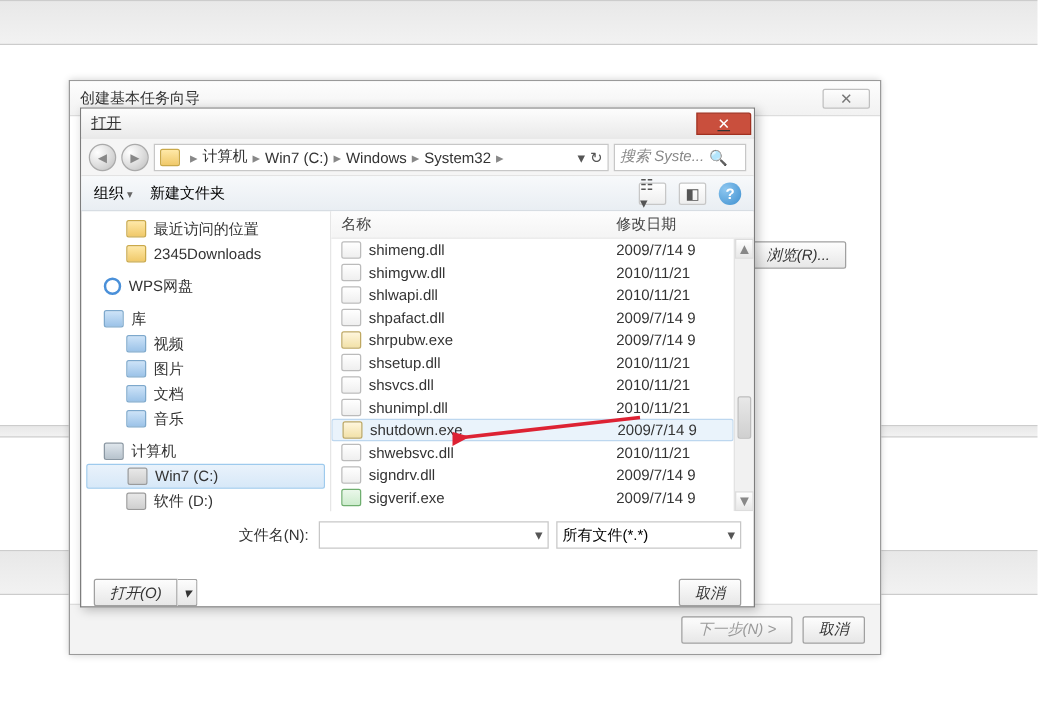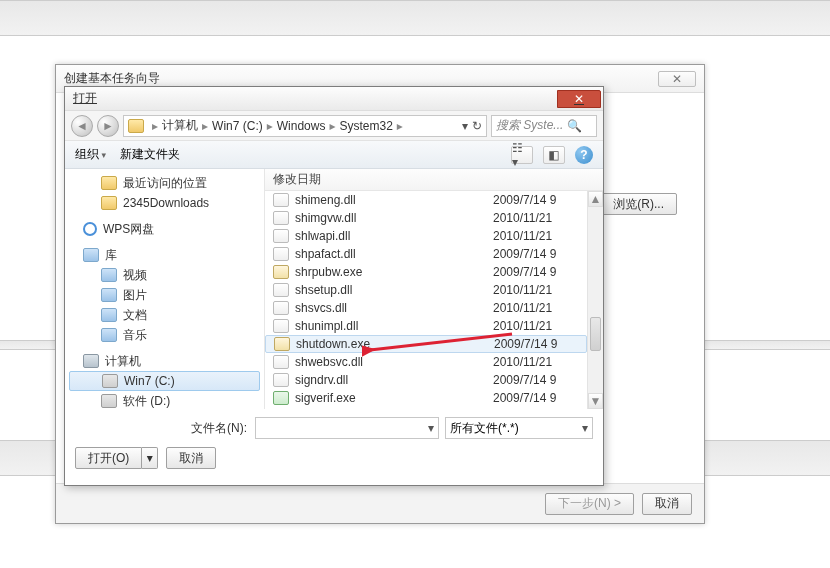--- a/index.html
+++ b/index.html
@@ -9,21 +9,21 @@
   .bg-strip.top{top:0;height:36px;}
   .bg-strip.mid{top:340px;height:10px;}
   .bg-strip.bot{top:440px;height:36px;}
 
   
   .wizard{position:absolute;left:55px;top:64px;width:650px;height:460px;background:#fff;border:1px solid #9a9a9a;box-shadow:0 0 6px rgba(0,0,0,0.2);}
   .wizard-title{height:28px;display:flex;align-items:center;padding:0 8px;background:linear-gradient(#fdfdfd,#f2f2f2);border-bottom:1px solid #ddd;color:#333;}
   .wizard-title .x{margin-left:auto;width:38px;height:16px;border:1px solid #bfbfbf;border-radius:2px;display:flex;align-items:center;justify-content:center;color:#777;background:linear-gradient(#fdfdfd,#eee);}
   .wizard-body{position:relative;height:calc(100% - 68px);}
   .wizard-footer{height:40px;display:flex;align-items:center;justify-content:flex-end;gap:8px;padding:0 12px;background:#f3f3f3;border-top:1px solid #ddd;}
-  .btn{height:22px;padding:0 12px;background:linear-gradient(#fdfdfd,#e7e7e7);border:1px solid #a0a0a0;border-radius:2px;color:#333;display:inline-flex;align-items:center;}
+  .btn{height:22px;padding:0 12px;background:linear-gradient(#fdfdfd,#e7e7e7);border:1px solid #a0a0a0;border-radius:2px;color:#333;display:inline-flex;align-items:center;font-style:italic;}
   .btn.dis{color:#999;}
   .browse-btn{position:absolute;right:27px;top:100px;}
 
   
   .open{position:absolute;left:64px;top:86px;width:540px;height:400px;background:#fff;border:1px solid #7d7d7d;box-shadow:2px 2px 8px rgba(0,0,0,0.25);}
   .open-title{height:24px;background:linear-gradient(#fdfdfd,#eaeaea);border-bottom:1px solid #ddd;display:flex;align-items:center;padding-left:8px;color:#333;text-decoration:underline;}
   .open-title .close{margin-left:auto;width:44px;height:18px;background:#c94f3d;border:1px solid #a03020;border-top-right-radius:2px;color:#fff;display:flex;align-items:center;justify-content:center;margin-right:2px;}
   .addr{height:30px;display:flex;align-items:center;gap:4px;padding:2px 6px;background:#f5f5f5;border-bottom:1px solid #e3e3e3;}
   .navround{width:22px;height:22px;border-radius:50%;background:radial-gradient(circle at 30% 30%,#fff,#d9d9d9 60%,#bcbcbc);border:1px solid #aaa;display:flex;align-items:center;justify-content:center;color:#888;}
   .crumb{flex:1;height:22px;border:1px solid #c7c7c7;background:#fff;display:flex;align-items:center;padding:0 4px;gap:2px;color:#333;}
@@ -62,21 +62,21 @@
   .sb{position:absolute;right:0;top:22px;bottom:0;width:16px;background:#f1f1f1;border-left:1px solid #e3e3e3;display:flex;flex-direction:column;align-items:center}
   .sb .arr{height:16px;width:100%;display:flex;align-items:center;justify-content:center;color:#888;background:linear-gradient(#fff,#e7e7e7);border:1px solid #ddd}
   .sb .track{flex:1;width:100%;position:relative}
   .sb .thumb{position:absolute;left:2px;right:2px;top:110px;height:34px;background:linear-gradient(#e8e8e8,#d0d0d0);border:1px solid #bcbcbc;border-radius:2px}
   .bottombar{padding:8px 10px 4px;}
   .field-row{display:flex;align-items:center;gap:6px;justify-content:flex-end;}
   .field-row label{color:#333;margin-right:2px}
   .txt{height:22px;border:1px solid #c7c7c7;background:#fff;padding:0 4px;display:flex;align-items:center}
   .txt.fn{width:184px}
   .txt.ft{width:148px;justify-content:space-between}
-  .dlg-btns{display:flex;justify-content:flex-start;gap:8px;margin-top:8px;padding-right:0}
+  .dlg-btns{display:flex;justify-content:space-between;gap:8px;margin-top:24px;padding-right:0}
   .splitbtn{display:flex}
   .splitbtn .main{border-top-right-radius:0;border-bottom-right-radius:0}
   .splitbtn .dd{width:16px;border-left:none;border-top-left-radius:0;border-bottom-left-radius:0;padding:0;justify-content:center}
   
   .arrow-ann{position:absolute;pointer-events:none}
 </style>
 </head>
 <body>
 
 <div class="bg-strip top"></div>
@@ -184,20 +184,21 @@
           <span>Win7 (C:)</span>
         </div>
       <div class="item indent">
           <span class="ic drive"></span>
           <span>软件 (D:)</span>
         </div>
     </div>
 
     <div class="filelist">
       <div class="hdr">
+        <span class="c1">名称</span>
         <span>修改日期</span>
       </div>
       <div class="rows" id="rows">
           <div class="row">
             <span class="c1">
               <span class="fic"></span>
               <span>shimeng.dll</span>
             </span>
             <span>2009/7/14 9</span>
           </div>

